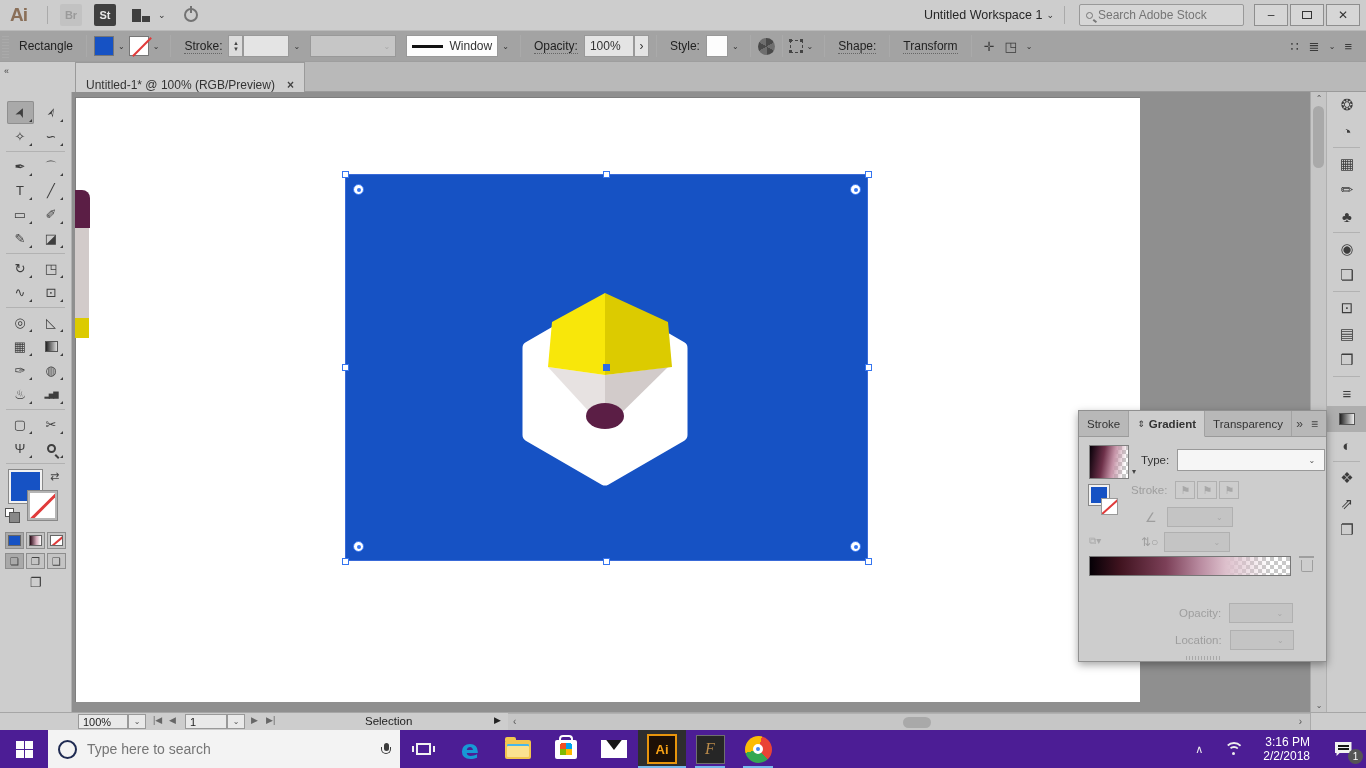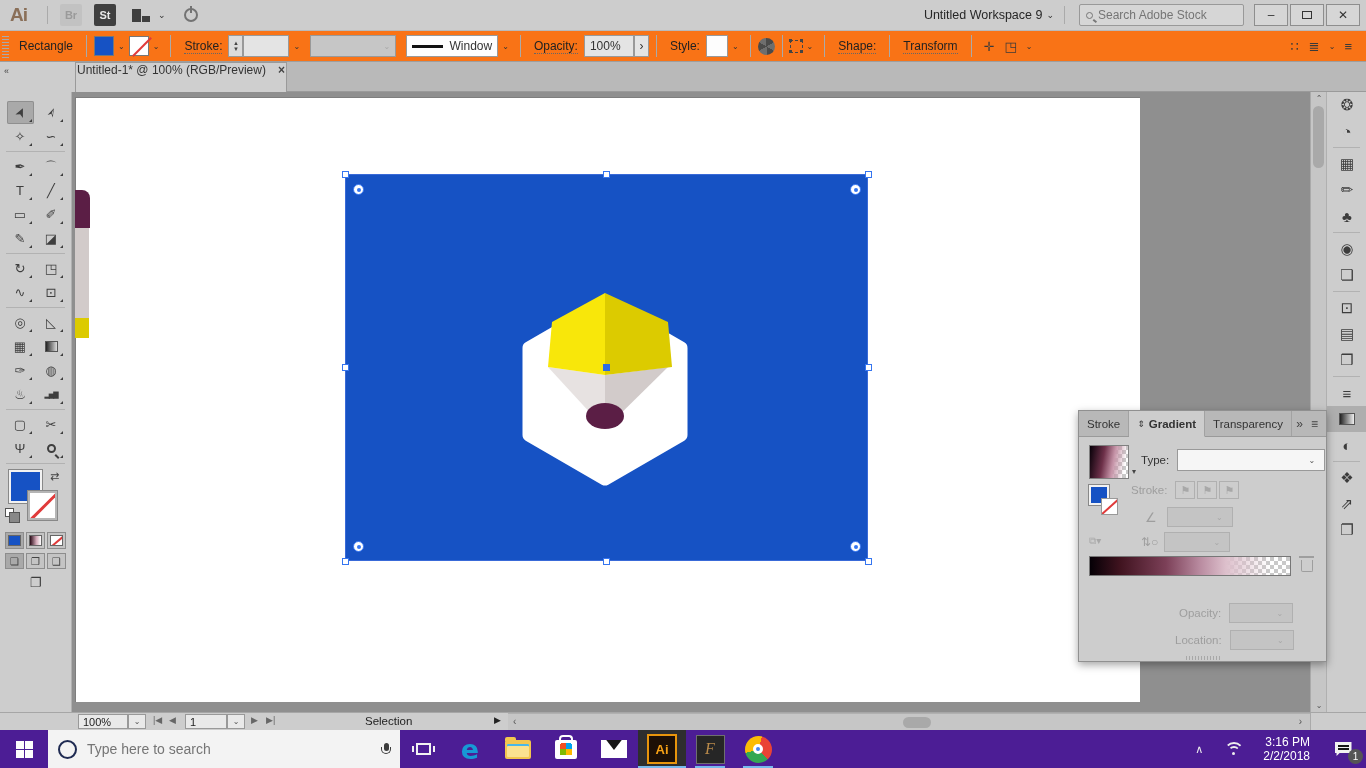--- a/index.html
+++ b/index.html
@@ -25,21 +25,21 @@
   #stock-search { width:165px; height:22px; background:#d6d6d6; border:1px solid #999; border-radius:2px; display:flex; align-items:center; padding:0 6px; margin:0 8px; }
   #stock-search input { border:none; background:transparent; outline:none; width:130px; font-size:12px; color:#444; font-family:inherit; }
   .search-glyph { width:7px; height:7px; border:1.5px solid #777; border-radius:50%; position:relative; margin-right:5px; flex:none; }
   .search-glyph:after { content:""; position:absolute; width:4px; height:1.5px; background:#777; transform:rotate(38deg); left:6px; top:7px; }
   .win-btn { width:34px; height:22px; border:1px solid #8e8e8e; background:#d6d6d6; display:inline-flex; align-items:center; justify-content:center; margin-left:2px; font-size:12px; color:#333; }
   .restore-glyph { width:10px; height:8px; border:1.5px solid #333; position:relative; background:#d6d6d6; }
   .restore-glyph:before { content:""; position:absolute; left:2px; top:-4px; width:10px; height:8px; border:1.5px solid #333; z-index:-1; }
   #win-controls { margin-right:6px; display:flex; }
 
   
-  #controlbar { position:absolute; left:0; top:30px; width:1366px; height:32px; background:#f97316; border-top:1px solid #b9b9b9; border-bottom:1px solid #9e9e9e; display:flex; align-items:center; }
+  #controlbar { position:absolute; left:0; top:30px; width:1366px; height:32px; background:#a3a3a3; border-top:1px solid #b9b9b9; border-bottom:1px solid #9e9e9e; display:flex; align-items:center; }
   .grip { width:7px; height:24px; margin:0 4px 0 2px;
     background:repeating-linear-gradient(0deg,#aaa 0 1px,transparent 1px 3px); }
   .cb-label { font-size:12px; color:#222; margin:0 6px; white-space:nowrap; }
   .cb-label.u { border-bottom:1px dotted #666; cursor:default; }
   .swatch { width:20px; height:20px; border:1px solid #777; position:relative; background:#fff; }
   .swatch.none:after { content:""; position:absolute; left:-1px; top:9px; width:26px; height:2px; background:#e03a3a; transform:rotate(-45deg); }
   .dd-arrow { font-size:8px; color:#333; padding:0 4px; }
   .cb-sep { width:1px; height:22px; background:#aaa; margin:0 7px; }
   .stepper { width:15px; height:22px; border:1px solid #999; background:#dcdcdc; display:flex; flex-direction:column; align-items:center; justify-content:center; font-size:6px; color:#444; line-height:6px; }
   .field { height:22px; border:1px solid #999; background:#e4e4e4; display:flex; align-items:center; padding:0 5px; font-size:12px; color:#333; }
@@ -48,21 +48,21 @@
   .stroke-line { width:42px; height:3px; background:#111; margin-right:6px; }
   .wheel-icon { width:17px; height:17px; border-radius:50%; background:conic-gradient(#4a4a4a 0 60deg,#6e6e6e 0 120deg,#4a4a4a 0 180deg,#6e6e6e 0 240deg,#4a4a4a 0 300deg,#6e6e6e 0); position:relative; }
   .bbox-icon { width:13px; height:13px; border:1px dashed #444; position:relative; }
   .bbox-icon:before { content:""; position:absolute; left:-2px; top:-2px; width:3px; height:3px; background:#444; box-shadow:11px 0 #444,0 11px #444,11px 11px #444; }
   .cb-icon { font-size:13px; color:#3a3a3a; margin:0 5px; }
 
   
   #tabbar { position:absolute; left:0; top:62px; width:1366px; height:30px; background:#b9b9b9; border-bottom:1px solid #9a9a9a; }
   #tabbar .left-cap { position:absolute; left:0; top:0; width:75px; height:30px; background:#cdcdcd; }
   .collapse-arrows { position:absolute; left:4px; top:4px; font-size:9px; color:#444; letter-spacing:-1px; }
-  #doc-tab { position:absolute; left:75px; top:0; height:30px; background:#cfcfcf; border:1px solid #9a9a9a; border-bottom:none; display:flex; align-items:flex-start; padding:0 1px; font-size:12px; color:#333; }
+  #doc-tab { position:absolute; left:75px; top:0; height:30px; background:#cfcfcf; border:1px solid #9a9a9a; border-bottom:none; display:flex; align-items:flex-end; padding:0 10px; font-size:12px; color:#333; }
   #doc-tab .close { margin-left:12px; font-size:12px; color:#444; font-weight:bold; }
 
   
   #tools { position:absolute; left:0; top:92px; width:72px; height:620px; background:#cdcdcd; border-right:1px solid #b0b0b0; }
   .tool-row { display:flex; justify-content:center; gap:4px; margin-top:1px; }
   .tool { width:27px; height:23px; display:flex; align-items:center; justify-content:center; font-size:13px; color:#3e3e3e; position:relative; border-radius:2px; }
   .tool.active { background:#a9a9a9; box-shadow:inset 0 0 0 1px #8f8f8f; }
   .tool .fly { position:absolute; right:2px; bottom:2px; width:0; height:0; border-left:3px solid transparent; border-bottom:3px solid #3e3e3e; }
   .tool-div { height:1px; background:#b2b2b2; margin:3px 6px; }
   .grad-chip { width:13px; height:11px; border:1px solid #555; background:linear-gradient(90deg,#222,#ddd); }
@@ -202,21 +202,21 @@
     <span class="mb-sep"></span>
     <span class="badge br">Br</span>
     <span class="badge st">St</span>
     <span class="layout-icon">
         <b></b>
         <b></b>
       </span>
     <span class="chev">⌄</span>
     <span class="gpu-icon"></span>
     <span id="workspace-switcher">
-      <span>Untitled Workspace 9</span>
+      <span>Untitled Workspace 1</span>
       <span class="chev">⌄</span>
     </span>
     <span class="mb-sep"></span>
     <span id="stock-search">
       <span class="search-glyph"></span>
       <input placeholder="Search Adobe Stock" style="">
     </span>
     <span id="win-controls">
       <span class="win-btn">–</span>
       <span class="win-btn">

